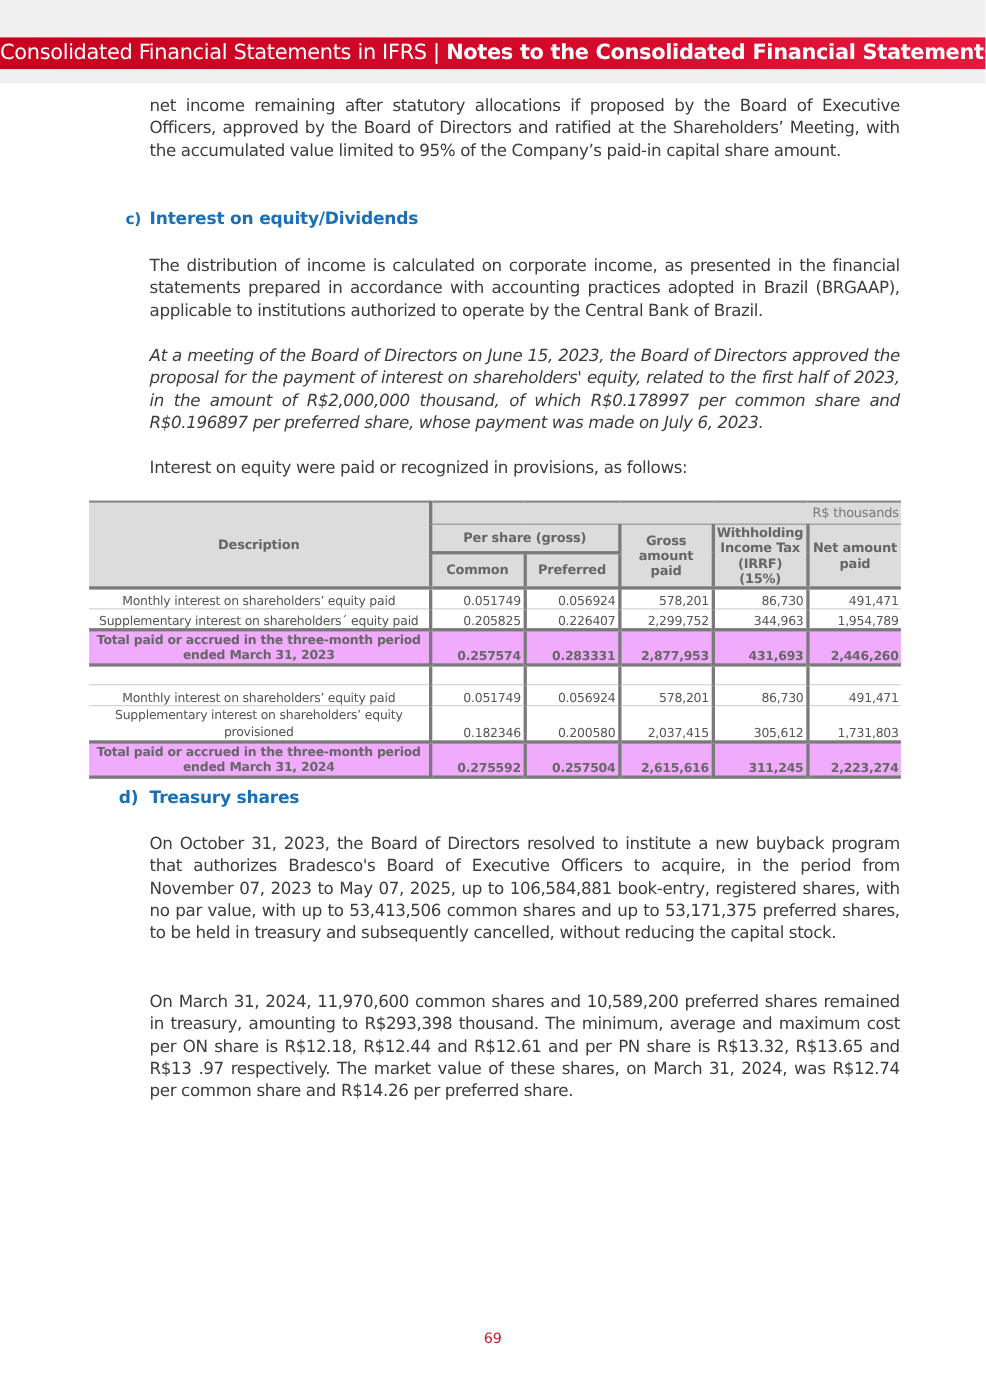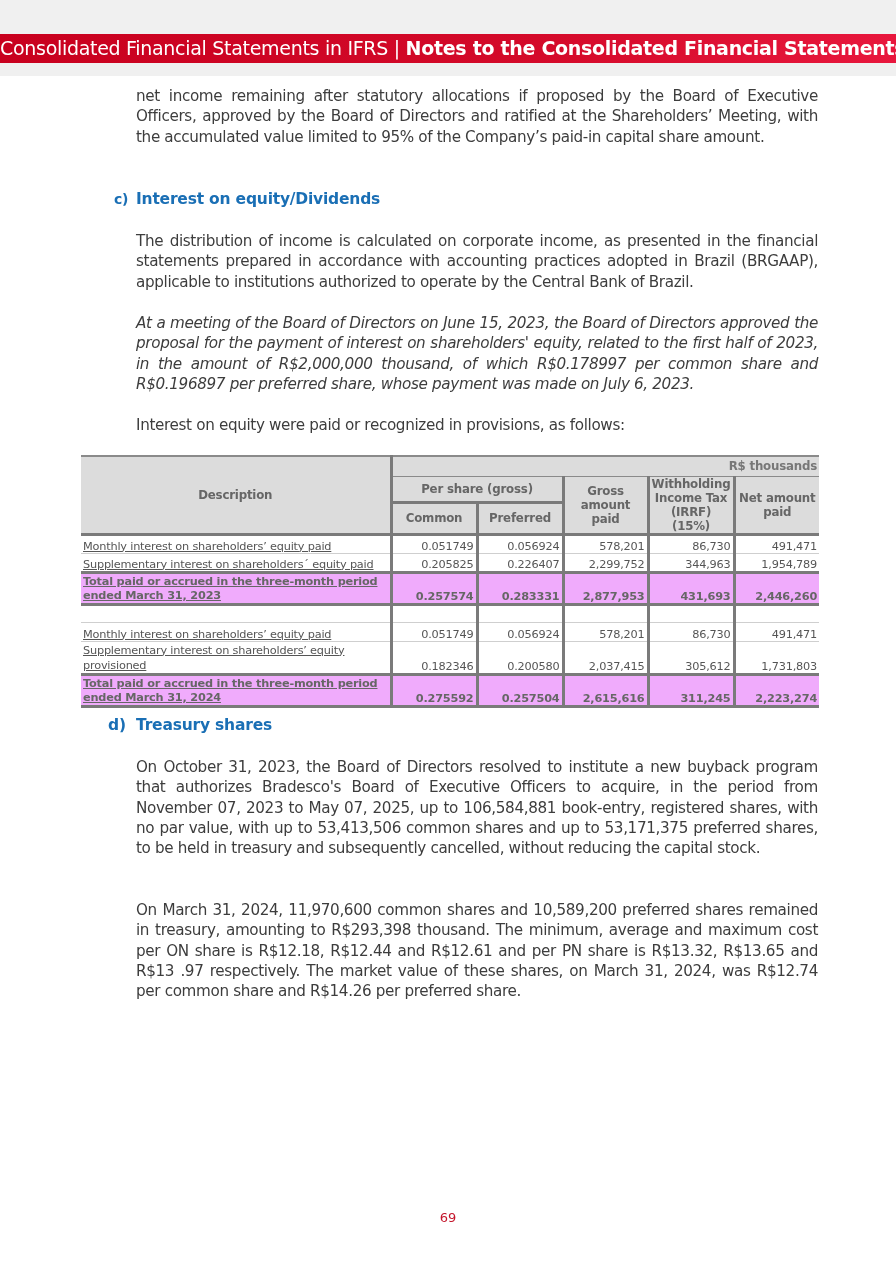--- a/index.html
+++ b/index.html
@@ -11,23 +11,23 @@
       color:#fff; font-size:19px; line-height:29px; text-align:right; box-sizing:border-box; padding-right:26px;
       letter-spacing:-0.3px; white-space:nowrap; }
     .header b { font-weight:bold; }
     .subband { position:absolute; left:0; top:63px; width:896px; height:13px; background:#f0f0f0; }
     .para { position:absolute; left:136px; width:682px; font-size:15.2px; line-height:20.3px; text-align:justify; color:#3d3d3d; letter-spacing:-0.35px; }
     .heading { position:absolute; font-size:15.5px; font-weight:bold; color:#1a6fb5; letter-spacing:-0.2px; }
     .heading .lbl { display:inline-block; }
     table.tb { position:absolute; left:81px; top:455px; width:738px; border-collapse:collapse; font-size:11.3px; color:#555; table-layout:fixed; letter-spacing:-0.2px; }
     table.tb td, table.tb th { padding:0 2px; box-sizing:border-box; }
     .hdr { background:#dcdcdc; font-weight:bold; color:#666; text-align:center; font-size:11.8px; line-height:14px; }
-    .unit { background:#dcdcdc; text-align:right; color:#777; font-weight:bold; font-size:11.8px; height:20px; }
+    .unit { background:#dcdcdc; text-align:right; color:#777; font-weight:normal; font-size:11.8px; height:20px; }
     .num { text-align:right; }
-    .desc { text-align:left;text-decoration:underline; }
+    .desc { text-align:center; }
     .vl { border-left:3px solid #7a7a7a; }
     .tot td { background:#f0abfc; font-weight:bold; color:#666; vertical-align:bottom; }
     .row td { height:19px; vertical-align:bottom; border-bottom:1px solid #cfcfcf; }
     .pagenum { position:absolute; left:0; top:1210px; width:896px; text-align:center; color:#c4162c; font-size:13px; }
   </style>
 </head>
 <body>
 
 <div class="topband"></div>
 <div class="header"><span>Consolidated Financial Statements in IFRS</span><span> | </span><b>Notes to the Consolidated Financial Statements</b></div>

